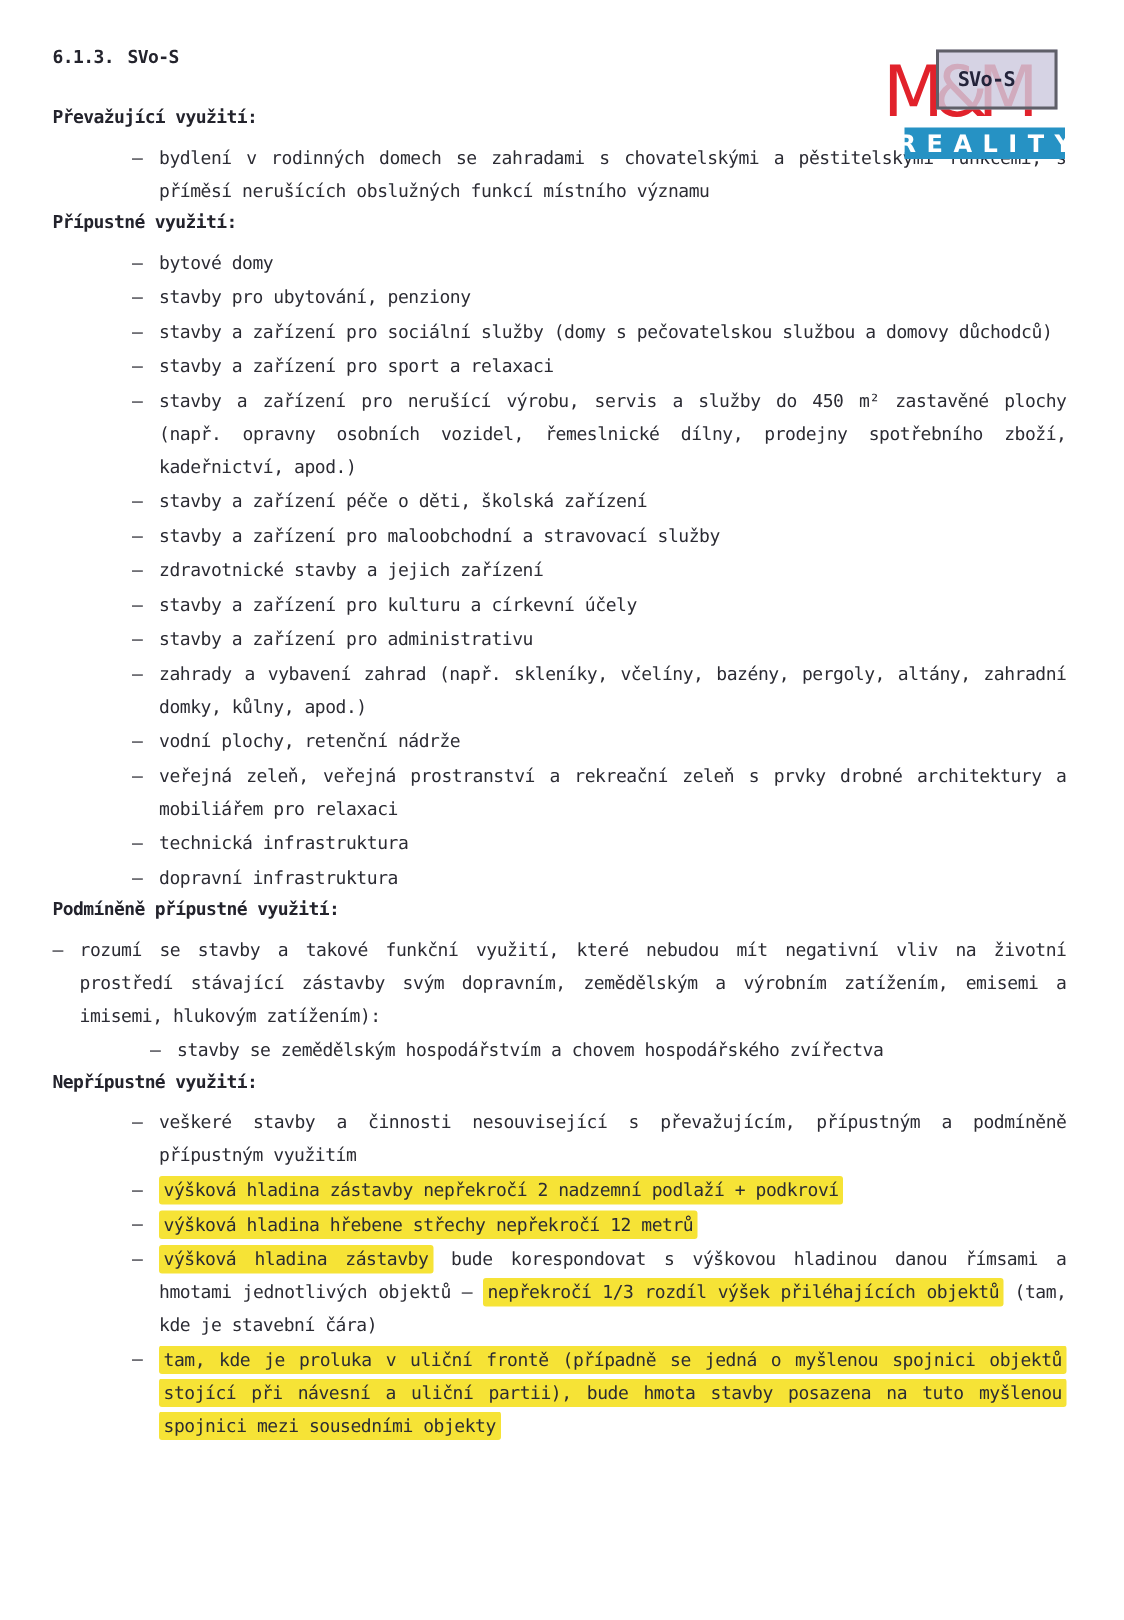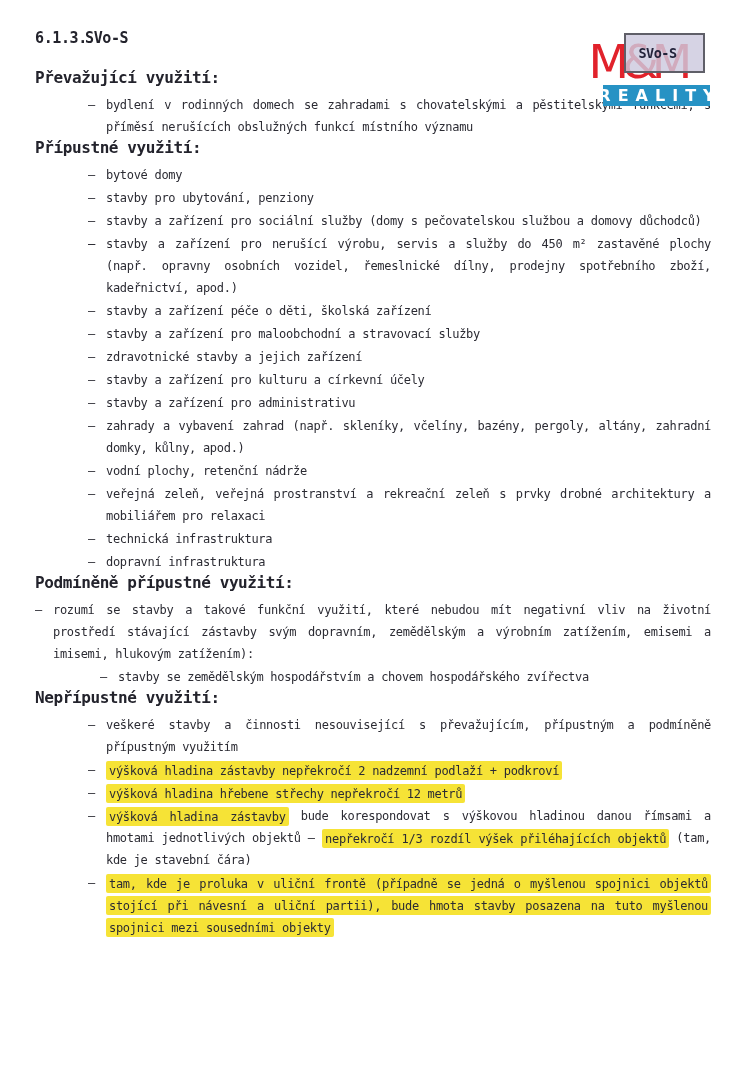--- a/index.html
+++ b/index.html
@@ -14,35 +14,35 @@
   }
   .page {
     position: absolute; inset: 0;
     padding: 26px 38px 0 35px;
   }
 
   
   .doc-title {
     display: flex;
     font-weight: bold;
-    font-size: 15px;
+    font-size: 12px;
     line-height: 25px;
     letter-spacing: -0.4px;
     color: #23232c;
   }
   .doc-title .num { width: 50px; flex: 0 0 50px; }
   .title-lines { white-space: nowrap; }
 
   
   .sections { margin-top: 18px; }
   .section { }
   .section:first-child { margin-top: 0; }
   .section-heading {
     font-weight: bold;
-    font-size: 16px;
+    font-size: 12px;
     letter-spacing: -0.4px;
     line-height: 18px;
     margin-bottom: 7px;
     color: #23232c;
   }
   .item {
     position: relative;
     margin-left: 53px;
     padding-left: 18px;
     font-size: 12px;
@@ -129,21 +129,21 @@
         <div class="items">
           <div class="item"><span class="dash">–</span><span class="item-text"><span>bydlení v rodinných domech se zahradami s chovatelskými a pěstitelskými funkcemi, s příměsí nerušících obslužných funkcí místního významu</span></span></div>
         </div>
       </div>
       <div class="section">
         <div class="section-heading">Přípustné využití:</div>
         <div class="items">
           <div class="item"><span class="dash">–</span><span class="item-text"><span>bytové domy</span></span></div>
           <div class="item"><span class="dash">–</span><span class="item-text"><span>stavby pro ubytování, penziony</span></span></div>
           <div class="item"><span class="dash">–</span><span class="item-text"><span>stavby a zařízení pro sociální služby (domy s pečovatelskou službou a domovy důchodců)</span></span></div>
-          <div class="item"><span class="dash">–</span></div>
+          <div class="item"><span class="dash">–</span><span class="item-text"><span>stavby a zařízení pro sport a relaxaci</span></span></div>
           <div class="item"><span class="dash">–</span><span class="item-text"><span>stavby a zařízení pro nerušící výrobu, servis a služby do 450 m² zastavěné plochy (např. opravny osobních vozidel, řemeslnické dílny, prodejny spotřebního zboží, kadeřnictví, apod.)</span></span></div>
           <div class="item"><span class="dash">–</span><span class="item-text"><span>stavby a zařízení péče o děti, školská zařízení</span></span></div>
           <div class="item"><span class="dash">–</span><span class="item-text"><span>stavby a zařízení pro maloobchodní a stravovací služby</span></span></div>
           <div class="item"><span class="dash">–</span><span class="item-text"><span>zdravotnické stavby a jejich zařízení</span></span></div>
           <div class="item"><span class="dash">–</span><span class="item-text"><span>stavby a zařízení pro kulturu a církevní účely</span></span></div>
           <div class="item"><span class="dash">–</span><span class="item-text"><span>stavby a zařízení pro administrativu</span></span></div>
           <div class="item"><span class="dash">–</span><span class="item-text"><span>zahrady a vybavení zahrad (např. skleníky, včelíny, bazény, pergoly, altány, zahradní domky, kůlny, apod.)</span></span></div>
           <div class="item"><span class="dash">–</span><span class="item-text"><span>vodní plochy, retenční nádrže</span></span></div>
           <div class="item"><span class="dash">–</span><span class="item-text"><span>veřejná zeleň, veřejná prostranství a rekreační zeleň s prvky drobné architektury a mobiliářem pro relaxaci</span></span></div>
           <div class="item"><span class="dash">–</span><span class="item-text"><span>technická infrastruktura</span></span></div>

